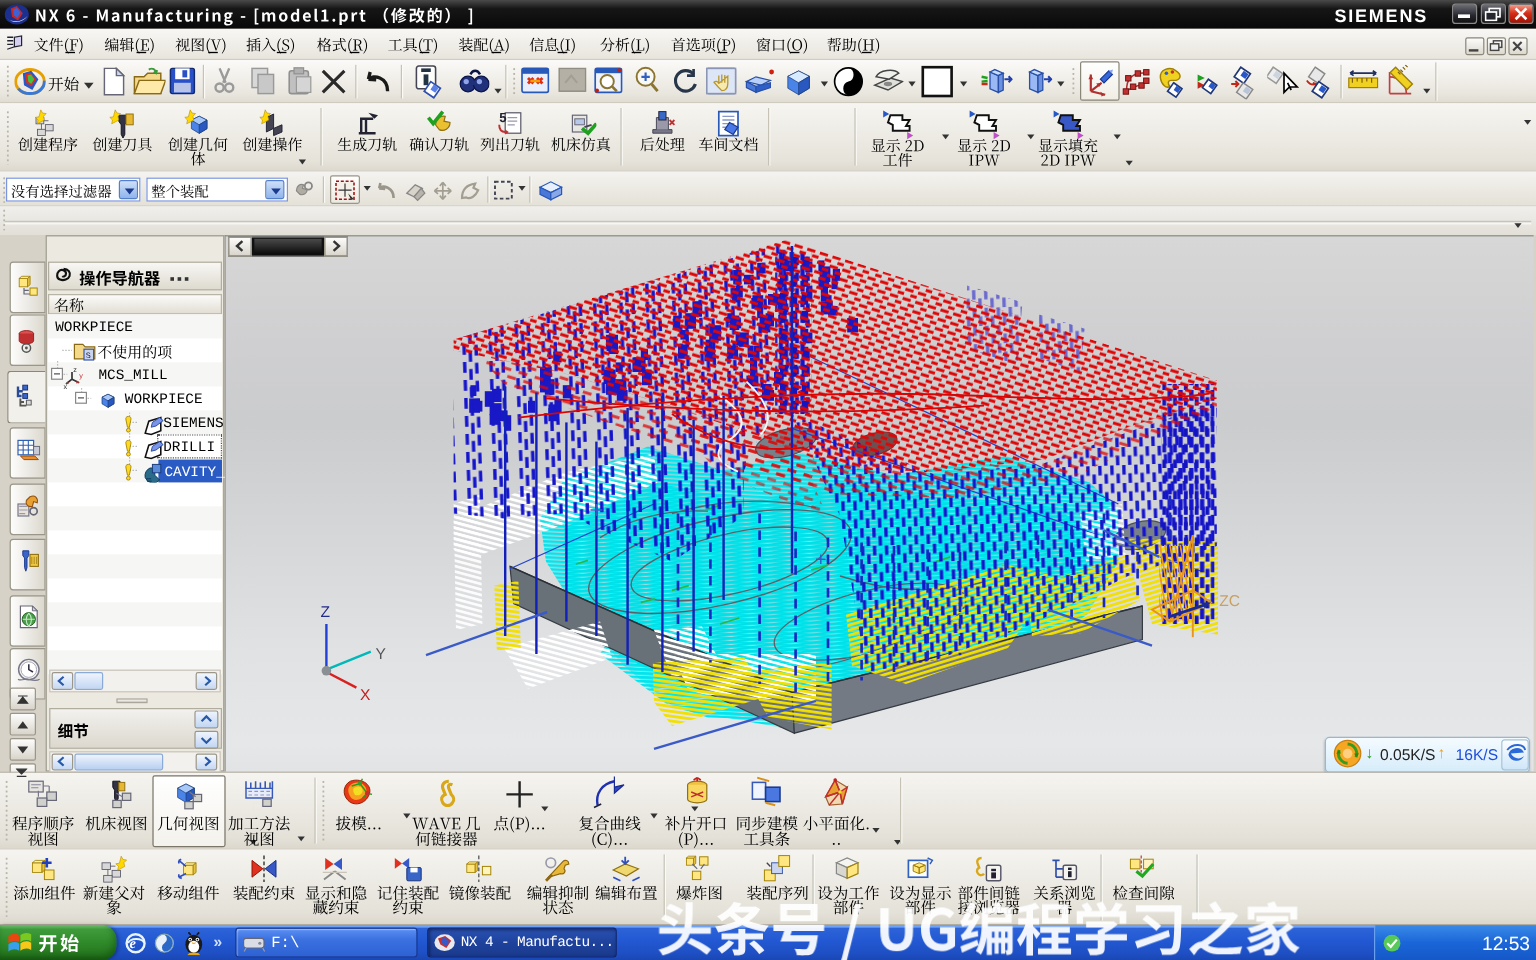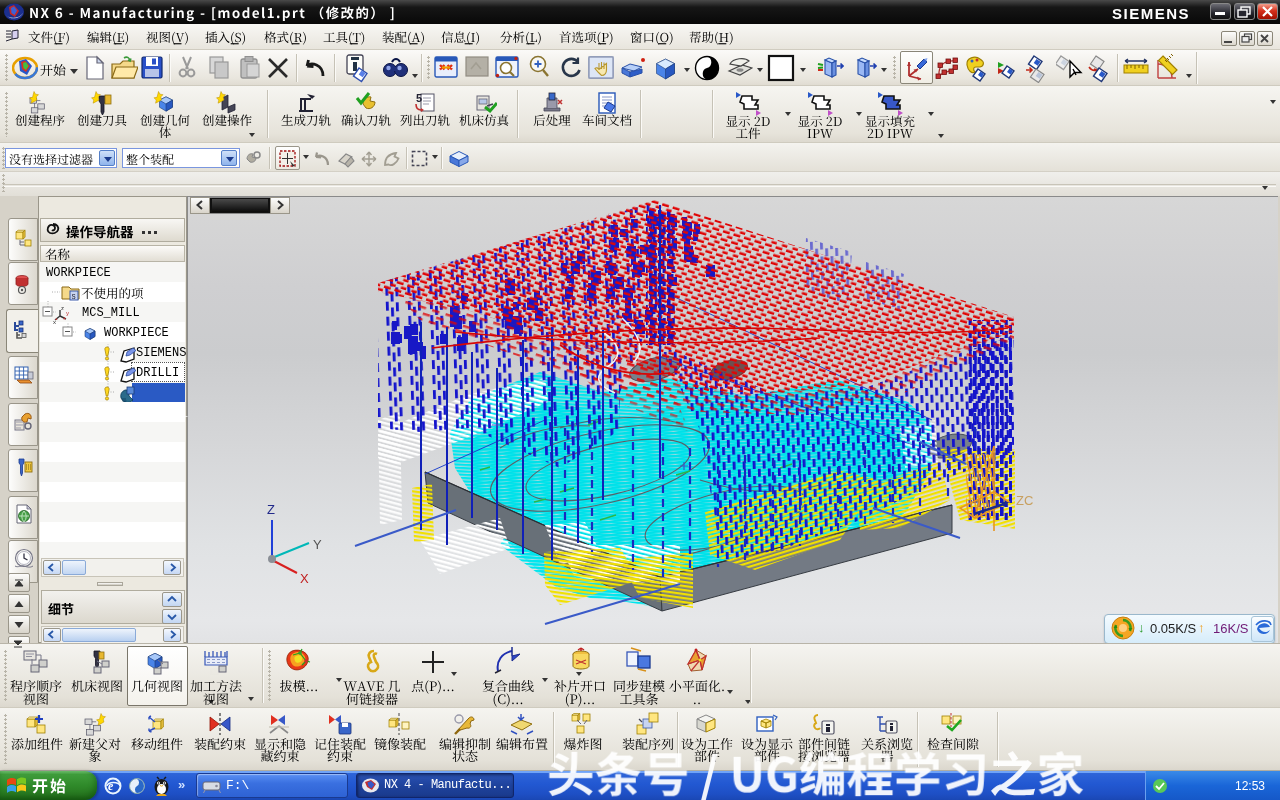--- a/index.html
+++ b/index.html
@@ -130,21 +130,21 @@
 <div class="abs" style="left:40px;top:462px;width:145px;height:20px;background:#f6f6f4"></div>
 <div class="abs" style="left:40px;top:502px;width:145px;height:20px;background:#f6f6f4"></div>
 <div class="abs" style="left:40px;top:542px;width:145px;height:20px;background:#f6f6f4"></div>
 <div class="abs" style="left:131px;top:362px;width:54px;height:20px;border:1px dotted #555"></div>
 <div class="abs" style="left:132px;top:383px;width:53px;height:19px;background:#2a5ac4"></div>
 <div class="abs" style="left:46px;top:266px;font-family:'Liberation Mono',monospace;font-size:12px;font-weight:normal;color:#000;white-space:nowrap">WORKPIECE</div>
 <div class="abs" style="left:82px;top:306px;font-family:'Liberation Mono',monospace;font-size:12px;font-weight:normal;color:#000;white-space:nowrap">MCS_MILL</div>
 <div class="abs" style="left:104px;top:326px;font-family:'Liberation Mono',monospace;font-size:12px;font-weight:normal;color:#000;white-space:nowrap">WORKPIECE</div>
 <div class="abs" style="left:136px;top:346px;font-family:'Liberation Mono',monospace;font-size:12px;font-weight:normal;color:#000;white-space:nowrap">SIEMENS</div>
 <div class="abs" style="left:136px;top:366px;font-family:'Liberation Mono',monospace;font-size:12px;font-weight:normal;color:#000;white-space:nowrap">DRILLI</div>
-<div class="abs" style="left:137px;top:405px;font-family:'Liberation Mono',monospace;font-size:12px;font-weight:normal;color:#fff;white-space:nowrap">CAVITY_</div>
+<div class="abs" style="left:137px;top:387px;font-family:'Liberation Mono',monospace;font-size:12px;font-weight:normal;color:#fff;white-space:nowrap">CAVITY_</div>
 <div class="abs" style="left:41px;top:558px;width:143px;height:19px;background:#f2f1ed;border:1px solid #c8c4b8"></div>
 <div class="sb" style="left:43px;top:560px;width:18px;height:15px;background:linear-gradient(#f4f8fe,#c6d8f4)"></div>
 <div class="abs" style="left:62px;top:560px;width:24px;height:15px;background:linear-gradient(#eef4fc,#c2d6f2);border:1px solid #8aaad8;border-radius:2px"></div>
 <div class="sb" style="left:163px;top:560px;width:18px;height:15px;background:linear-gradient(#f4f8fe,#c6d8f4)"></div>
 <div class="abs" style="left:40px;top:578px;width:145px;height:12px;background:#ece9e0"></div>
 <div class="abs" style="left:97px;top:582px;width:26px;height:4px;background:linear-gradient(#fff,#c8c4b8);border:1px solid #aaa69a"></div>
 <div class="abs" style="left:41px;top:590px;width:144px;height:34px;background:linear-gradient(#f2f1ee,#dcd8ce);border:1px solid #b0ac9e"></div>
 <div class="sb" style="left:162px;top:592px;width:20px;height:15px;background:linear-gradient(#eef4fc,#c2d6f2)"></div>
 <div class="sb" style="left:162px;top:609px;width:20px;height:15px;background:linear-gradient(#eef4fc,#c2d6f2)"></div>
 <div class="abs" style="left:41px;top:626px;width:143px;height:18px;background:#f2f1ed;border:1px solid #c8c4b8"></div>
@@ -413,21 +413,21 @@
     <text x="1016" y="505" font-size="13" fill="#c8a060" font-family="Liberation Sans">ZC</text>
     <g stroke="#3858c8" stroke-width="1.2">
       <path d="M492 425 h10 m-5 -5 v10"></path>
       <path d="M680 466 h8 m-4 -4 v8"></path>
     </g>
   </svg>
 <div class="abs" style="left:1104px;top:614px;width:171px;height:30px;background:linear-gradient(#f4fbff,#d6ecfa);border:1px solid #9ab8cc;border-radius:4px;box-shadow:0 1px 2px rgba(0,0,0,0.2)"></div>
 <div class="abs" style="left:1138px;top:620px;color:#2a9a2a;font-size:13px;font-weight:bold">↓</div>
 <div class="abs" style="left:1150px;top:621px;color:#222;font-size:13px">0.05K/S</div>
 <div class="abs" style="left:1198px;top:620px;color:#f0a020;font-size:13px;font-weight:bold">↑</div>
-<div class="abs" style="left:1213px;top:621px;color:#701a75;font-size:13px">16K/S</div>
+<div class="abs" style="left:1213px;top:621px;color:#1d4ed8;font-size:13px">16K/S</div>
 <div class="abs" style="left:1251px;top:616px;width:23px;height:26px;background:linear-gradient(#fdfeff,#cfe6f8);border:1px solid #a8c4d8;border-radius:3px"></div>
 <div class="abs" style="left:0;top:643px;width:1280px;height:65px;background:linear-gradient(#f5f4f0,#e4e1d8 85%,#dcd8ce);border-top:1px solid #b8b4a8;border-bottom:1px solid #cfcbbf"></div>
 <div class="grip" style="left:4px;top:650px;height:52px"></div>
 <div class="grip" style="left:268px;top:650px;height:52px"></div>
 <div class="abs" style="left:127px;top:646px;width:61px;height:60px;background:linear-gradient(#ffffff,#f4f2ec);border:1px solid #7a766a;border-radius:2px"></div>
 <div class="arw" style="left:248px;top:697px;border-left:3.5px solid transparent;border-right:3.5px solid transparent;border-top:4.5px solid #333"></div>
 <div class="arw" style="left:336px;top:678px;border-left:3.5px solid transparent;border-right:3.5px solid transparent;border-top:4.5px solid #333"></div>
 <div class="arw" style="left:451px;top:672px;border-left:3.5px solid transparent;border-right:3.5px solid transparent;border-top:4.5px solid #333"></div>
 <div class="arw" style="left:542px;top:678px;border-left:3.5px solid transparent;border-right:3.5px solid transparent;border-top:4.5px solid #333"></div>
 <div class="arw" style="left:576px;top:672px;border-left:3.5px solid transparent;border-right:3.5px solid transparent;border-top:4.5px solid #333"></div>
@@ -444,21 +444,21 @@
 <div class="vsep" style="left:997px;top:712px;height:55px"></div>
 <div class="abs" style="left:0;top:771px;width:1280px;height:29px;background:linear-gradient(#4b86f0 0%,#2e64d8 8%,#2258d2 45%,#1e4fc4 80%,#1a47b4 100%)"></div>
 <div class="abs" style="left:0;top:771px;width:1280px;height:2px;background:#6fa3f8"></div>
 <div class="abs" style="left:0;top:771px;width:97px;height:29px;background:linear-gradient(#71c371 0%,#3f9c3b 12%,#2f8a2a 50%,#27761f 85%,#1f6518 100%);border-radius:0 12px 12px 0;box-shadow:inset -2px -3px 6px rgba(0,60,0,0.4), 2px 0 3px rgba(0,0,0,0.3)"></div>
 <div class="abs" style="left:178px;top:777px;color:#cfe0ff;font-size:13px;font-weight:bold">»</div>
 <div class="abs" style="left:196px;top:773px;width:152px;height:25px;background:linear-gradient(#5b90f4,#3a70e0 40%,#2e62d4);border:1px solid #1a3a90;border-radius:3px;box-shadow:inset 1px 1px 1px rgba(255,255,255,0.4)"></div>
 <div class="abs" style="left:226px;top:778px;color:#fff;font-size:13px;font-family:'Liberation Mono',monospace">F:\</div>
 <div class="abs" style="left:356px;top:773px;width:158px;height:25px;background:linear-gradient(#2a52b4,#1e429c 50%,#1a3a8c);border:1px solid #10256a;border-radius:3px;box-shadow:inset 1px 1px 3px rgba(0,0,20,0.5)"></div>
 <div class="abs" style="left:384px;top:778px;color:#fff;font-size:12px;font-family:'Liberation Mono',monospace;letter-spacing:-0.5px">NX 4 - Manufactu...</div>
 <div class="abs" style="left:1145px;top:771px;width:135px;height:29px;background:linear-gradient(#3a8ae8,#1a66d8 50%,#1558c8);border-left:1px solid #6aa0f0"></div>
-<div class="abs" style="left:1235px;top:779px;color:#fff;font-size:12px">12:53</div>
+<div class="abs" style="left:1235px;top:779px;color:#fff;font-size:16px">12:53</div>
 <svg width="0" height="0" style="position:absolute">
     <defs>
       <path id="q0" d="M407 -836 397 -828C449 -786 510 -713 527 -654C600 -605 647 -762 407 -836ZM700 -590C665 -448 602 -324 505 -218C399 -314 320 -437 275 -590ZM864 -685 812 -620H47L56 -590H254C293 -419 364 -283 463 -175C358 -75 218 6 41 65L49 81C239 31 388 -41 502 -136C606 -39 736 32 891 78C904 44 932 24 966 22L969 11C807 -27 665 -89 550 -180C664 -290 739 -427 784 -590H930C944 -590 953 -595 956 -606C921 -639 864 -685 864 -685Z"></path>
       <path id="q1" d="M594 -827V-606H442C459 -647 475 -690 488 -734C510 -733 521 -742 525 -753L423 -785C397 -635 343 -489 283 -392L297 -382C347 -432 392 -499 428 -576H594V-333H287L295 -303H594V77H607C633 77 660 62 660 52V-303H942C956 -303 965 -308 968 -319C935 -351 881 -393 881 -393L833 -333H660V-576H913C927 -576 937 -581 939 -592C907 -624 854 -666 854 -666L807 -606H660V-787C686 -791 694 -801 697 -815ZM255 -837C206 -648 119 -458 34 -338L48 -328C92 -371 134 -424 172 -484V77H184C209 77 237 61 238 55V-540C255 -543 264 -550 267 -559L225 -575C261 -640 292 -711 319 -784C341 -782 353 -791 357 -802Z"></path>
       <path id="q2" d="M163 -302C163 -489 202 -620 335 -803L316 -819C164 -664 92 -503 92 -302C92 -102 164 59 316 215L335 198C204 16 163 -116 163 -302Z"></path>
       <path id="q3" d="M551 -548H593L587 -728H53V-698L156 -690C157 -591 157 -491 157 -391V-337C157 -236 157 -137 156 -39L53 -30V0H361V-30L247 -40C246 -137 246 -237 246 -353H424L438 -246H473V-491H438L424 -386H246C246 -495 246 -596 247 -693H523Z"></path>
       <path id="q4" d="M203 -302C203 -116 163 15 30 198L49 215C200 60 273 -102 273 -302C273 -503 200 -664 49 -819L30 -803C160 -621 203 -489 203 -302Z"></path>
       <path id="q5" d="M42 -74 86 13C96 9 103 0 107 -13C208 -64 284 -109 339 -143L335 -157C218 -119 98 -86 42 -74ZM291 -790 197 -832C173 -754 106 -608 52 -546C46 -541 28 -537 28 -537L63 -449C71 -452 78 -458 83 -467C127 -478 171 -490 208 -500C164 -423 111 -345 66 -300C60 -295 40 -290 40 -290L80 -203C87 -206 94 -212 100 -223C199 -253 293 -288 343 -306L341 -321C251 -309 162 -297 103 -291C191 -377 286 -503 336 -590C356 -586 369 -594 374 -603L283 -653C270 -620 251 -578 227 -534C172 -532 120 -531 82 -531C146 -600 215 -700 255 -774C275 -771 287 -780 291 -790ZM515 -215V-358H598V-215ZM647 14V-185H727V-8H734C760 -8 776 -21 776 -25V-185H859V-9C859 3 856 8 843 8C829 8 777 3 777 3V20C804 23 818 30 827 38C836 46 839 62 840 77C908 70 916 45 916 -3V-351C933 -354 948 -361 954 -368L879 -423L850 -388H527L458 -418V74H468C495 74 515 59 515 54V-185H598V30H605C630 30 646 18 647 14ZM385 -716V-463C385 -280 372 -86 264 69L279 80C433 -72 445 -294 445 -464V-513H841V-465H850C870 -465 900 -478 901 -484V-671C916 -672 930 -679 935 -686L865 -739L833 -706H679C719 -716 728 -802 589 -846L578 -839C607 -809 640 -757 645 -715C652 -710 658 -707 664 -706H457L385 -738ZM445 -543V-676H841V-543ZM859 -215H776V-358H859ZM727 -215H647V-358H727Z"></path>
       <path id="q6" d="M273 -805 181 -834C173 -789 158 -725 141 -658H27L35 -628H133C112 -548 89 -467 70 -409C54 -404 36 -396 25 -391L94 -334L128 -367H224V-197C143 -176 75 -159 37 -152L85 -69C94 -72 102 -81 105 -93L224 -142V77H234C265 77 285 62 285 58V-169L435 -237L430 -251L285 -212V-367H403C416 -367 425 -372 428 -383C400 -410 357 -444 357 -444L318 -397H285V-533C309 -536 317 -545 320 -559L228 -570V-397H127C147 -462 172 -548 194 -628H401C415 -628 424 -633 427 -644C397 -673 348 -710 348 -710L304 -658H202C215 -707 227 -752 234 -787C258 -785 269 -795 273 -805ZM870 -574 827 -519H370L378 -489H464V-78L348 -63L360 -35L777 -89V79H787C821 79 841 64 841 59V-97L950 -111C962 -112 971 -120 972 -130C947 -158 903 -200 903 -200L861 -129L841 -126V-489H926C940 -489 949 -494 952 -505C921 -535 870 -574 870 -574ZM777 -118 527 -86V-215H777ZM777 -489V-383H527V-489ZM777 -245H527V-353H777ZM525 -635V-758H784V-635ZM463 -819V-556H473C506 -556 525 -570 525 -575V-605H784V-565H795C826 -565 849 -579 849 -583V-755C869 -758 878 -763 884 -770L813 -825L782 -787H537Z"></path>
       <path id="q7" d="M548 -548H591L584 -728H53V-698L156 -690C157 -591 157 -491 157 -391V-337C157 -236 157 -137 156 -39L53 -30V0H602L608 -183H566L537 -34H247C246 -133 246 -235 246 -353H423L436 -250H471V-491H436L423 -386H246C246 -495 246 -596 247 -693H520Z"></path>

